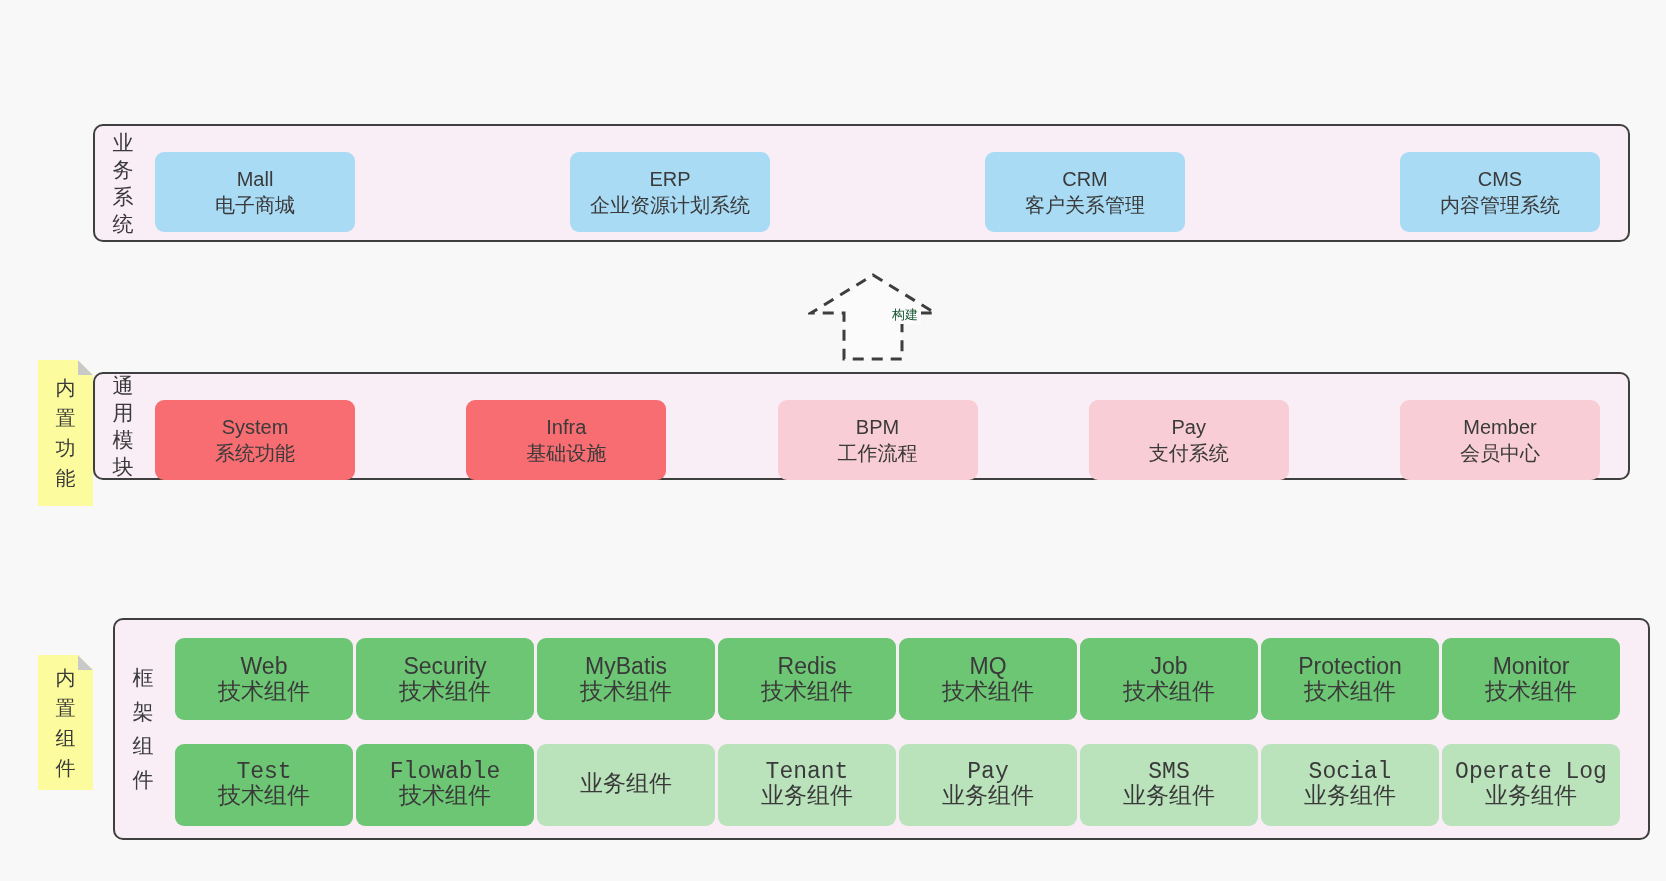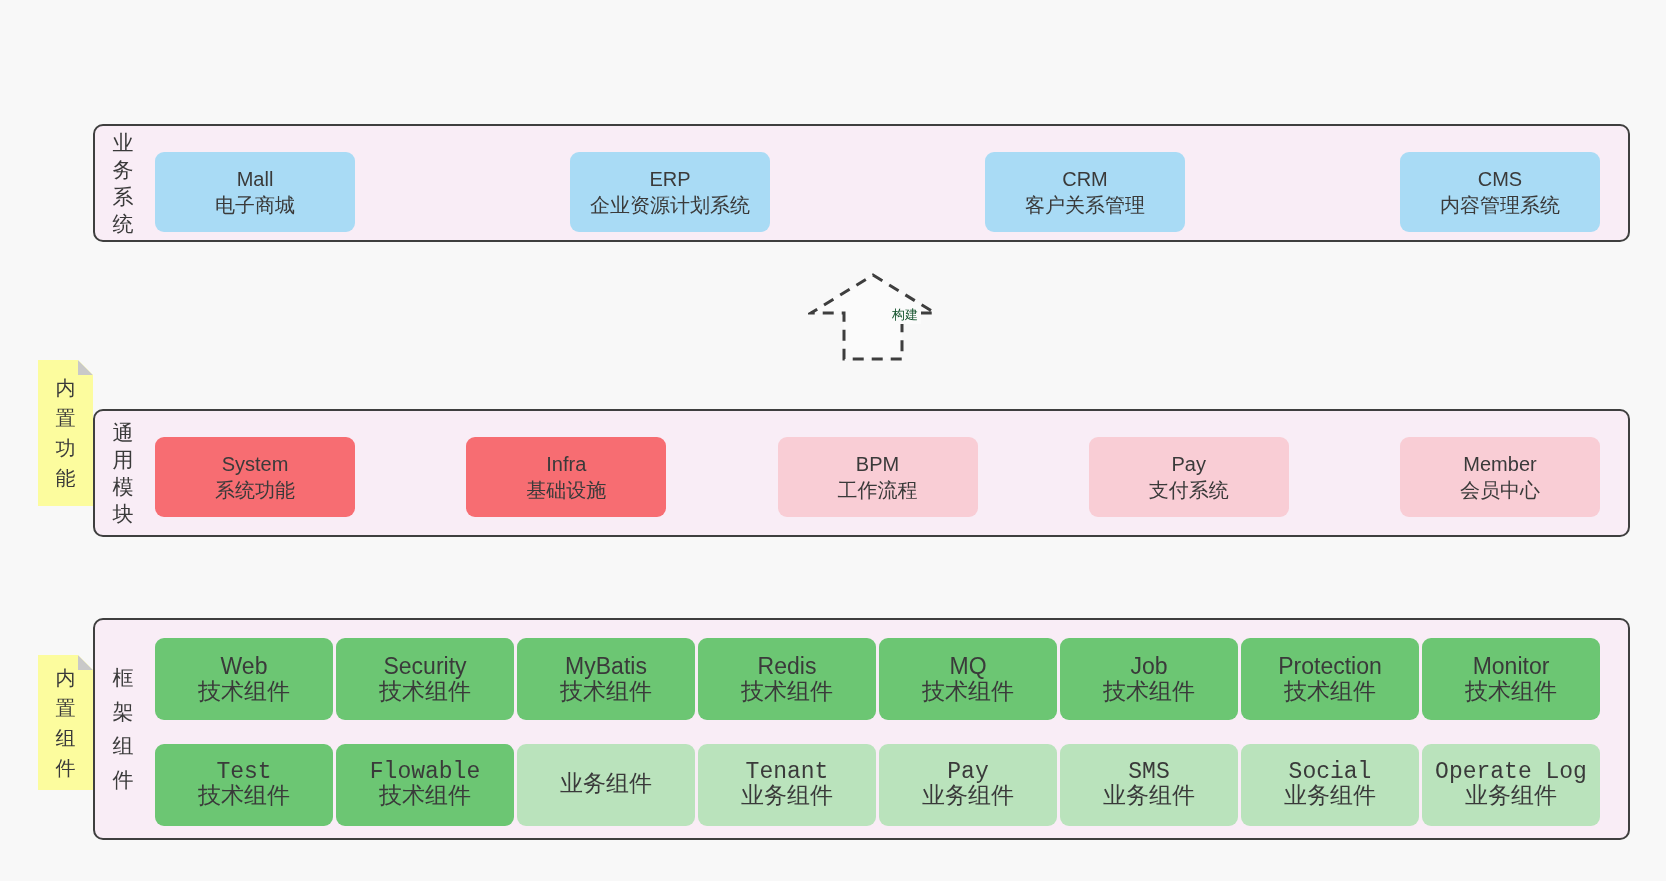--- a/index.html
+++ b/index.html
@@ -2,22 +2,22 @@
 <html style="--pageBg: #f8f8f8; --panelBg: #f9edf6; --panelBorder: #3f3f3f; --blue: #a9dbf5; --red: #f76d72; --pink: #f9cdd5; --green: #6cc673; --lightGreen: #bae3bc; --noteBg: #fcfc9e; --noteFold: #c9c9c9; --text: #3a3a3a;"><head>
 <meta charset="utf-8">
 <style>
   html,body{margin:0;padding:0;}
   body{font-family:"Liberation Sans","DejaVu Sans",sans-serif;background:var(--pageBg,#f8f8f8);}
   #stage{position:relative;width:1666px;height:881px;background:var(--pageBg,#f8f8f8);overflow:hidden;}
 
   .panel{position:absolute;left:93px;width:1537px;box-sizing:border-box;
          background:var(--panelBg,#f9edf6);border:2px solid var(--panelBorder,#3f3f3f);border-radius:10px;}
   .panel-business{top:124px;height:118px;}
-  .panel-modules{top:372px;height:128px;margin-top:37px;}
-  .panel-framework{top:618px;height:222px;}
+  .panel-modules{top:372px;height:108px;}
+  .panel-framework{top:618px;height:222px;margin-left:20px;}
 
   .vlabel{position:absolute;left:16px;top:50%;transform:translateY(-50%);
           width:24px;text-align:center;word-break:break-all;
           font-size:21px;line-height:27px;color:var(--text,#3a3a3a);}
   .panel-framework .vlabel{line-height:34px;}
 
   .row{position:absolute;left:60px;width:1445px;display:flex;justify-content:space-between;}
   .row-six{top:26px;height:80px;}
   .row-f1{top:18px;height:82px;}
   .row-f2{top:124px;height:82px;font-family:Liberation Mono, monospace;}

